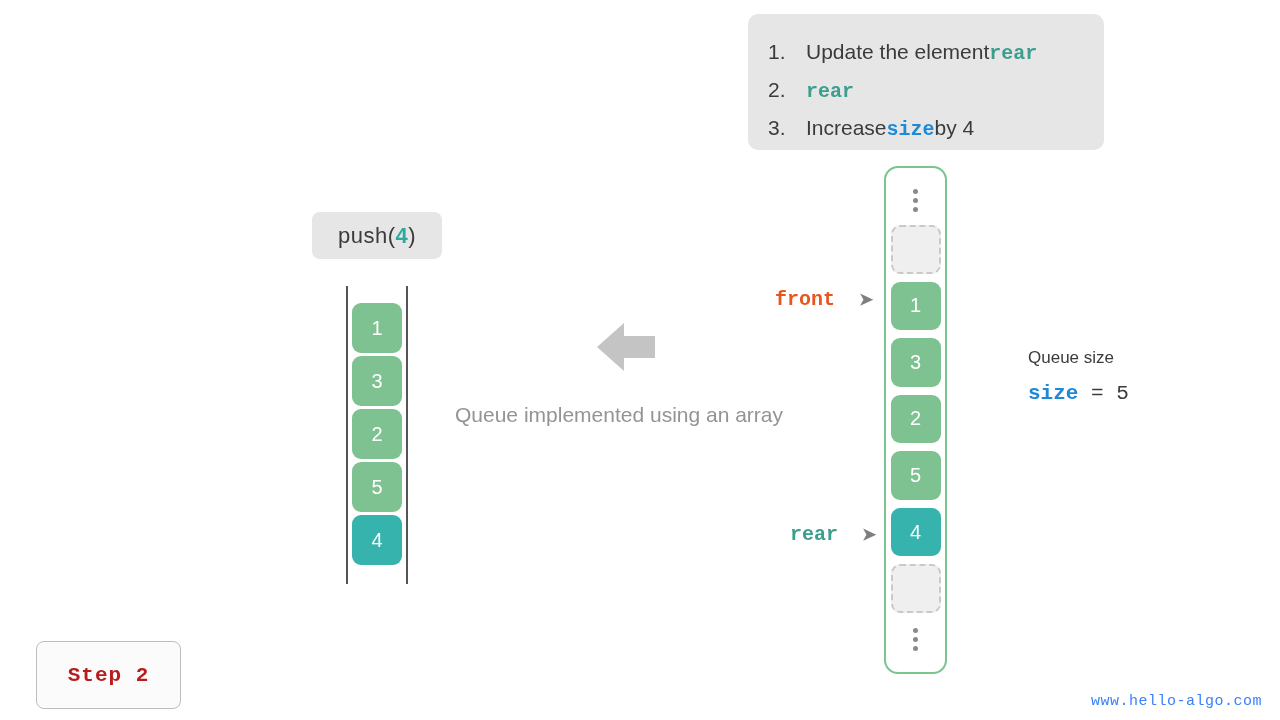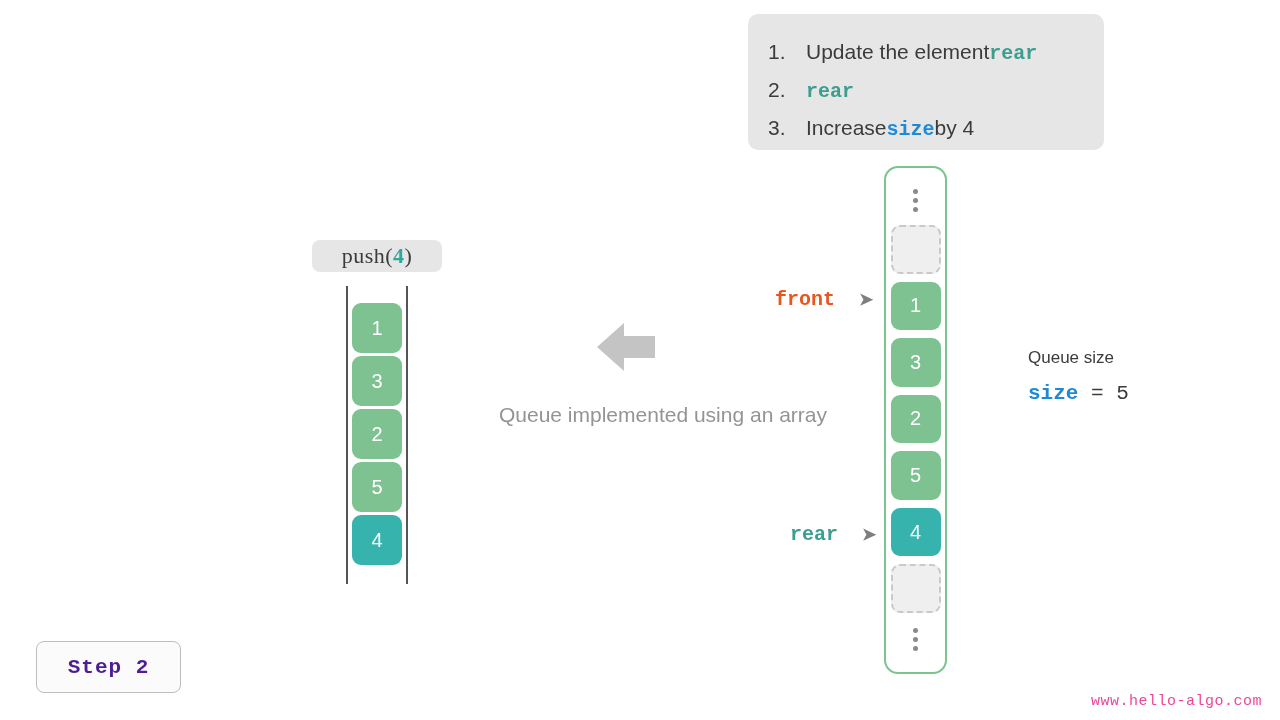--- a/index.html
+++ b/index.html
@@ -48,32 +48,31 @@
   }
   .kw-teal { color: #3c9e8e; }
   .kw-blue { color: #1e8ad6; }
 
   
   #push-label {
     position: absolute;
     left: 312px;
     top: 212px;
     width: 130px;
-    height: 32px;
+    height: 47px;
     box-sizing: border-box;
     background: #e6e6e6;
     border-radius: 8px;
     display: flex;
     align-items: center;
     justify-content: center;
-    font-family: Liberation Serif, serif;
+    font-family: Liberation Sans, sans-serif;
     font-size: 22px;
     color: #3b3b3b;
     letter-spacing: 0.5px;
-    margin-top: 28px;
   }
   #push-label .arg { color: #2fa89e; font-weight: bold; }
 
   
   #left-queue {
     position: absolute;
     left: 346px;
     top: 286px;
     width: 62px;
     height: 298px;
@@ -180,21 +179,21 @@
     width: 58px;
     height: 48px;
   }
 
   
   #caption {
     position: absolute;
     left: 455px;
     top: 403px;
     width: 372px;
-    text-align: right;
+    text-align: left;
     font-size: 21px;
     color: #949494;
   }
 
   
   #size-info {
     position: absolute;
     left: 1028px;
     top: 343px;
     width: 200px;
@@ -214,43 +213,43 @@
     font-family: "Liberation Mono", "DejaVu Sans Mono", monospace;
   }
   #size-expr .varname { color: #1e8ad6; font-weight: bold; }
 
   
   #step-badge {
     position: absolute;
     left: 36px;
     top: 641px;
     width: 145px;
-    height: 52px;
+    height: 68px;
     box-sizing: border-box;
     background: #fbfbfb;
     border: 1px solid #bdbdbd;
     border-radius: 8px;
     display: flex;
     align-items: center;
     justify-content: center;
     font-family: "Liberation Mono", "DejaVu Sans Mono", monospace;
     font-size: 21px;
     font-weight: bold;
-    color: #4c1d95;
+    color: #b91c1c;
     letter-spacing: 1px;
   }
 
   
   #watermark {
     position: absolute;
     right: 18px;
     bottom: 10px;
     font-family: "Liberation Mono", "DejaVu Sans Mono", monospace;
     font-size: 15px;
-    color: #ec4899;
+    color: #3b82f6;
     letter-spacing: 0.5px;
   }
 </style>
 </head>
 <body>
 
 <div id="instruction-box">
   <div class="instruction-row">
     <span class="instruction-num">1.</span>
     <span>Update the element </span>

